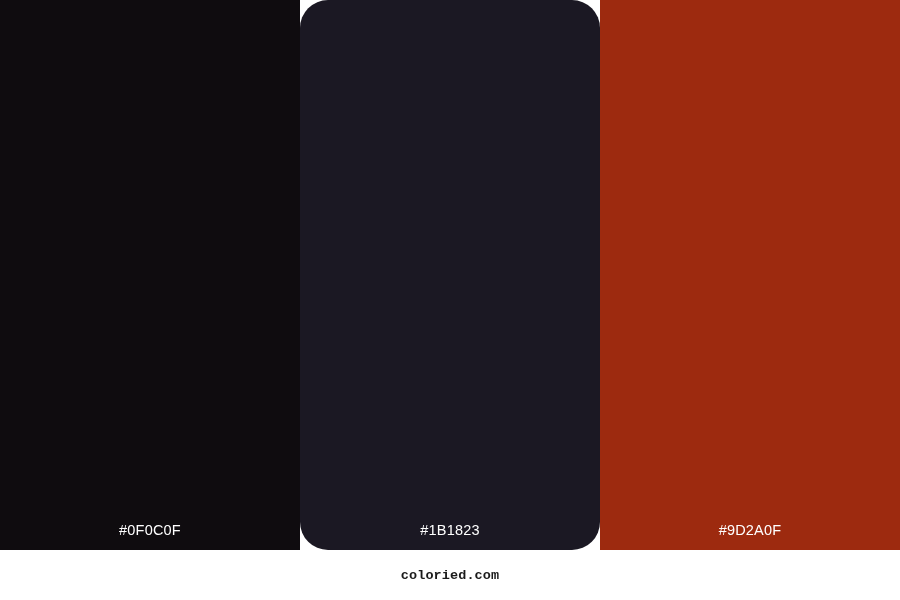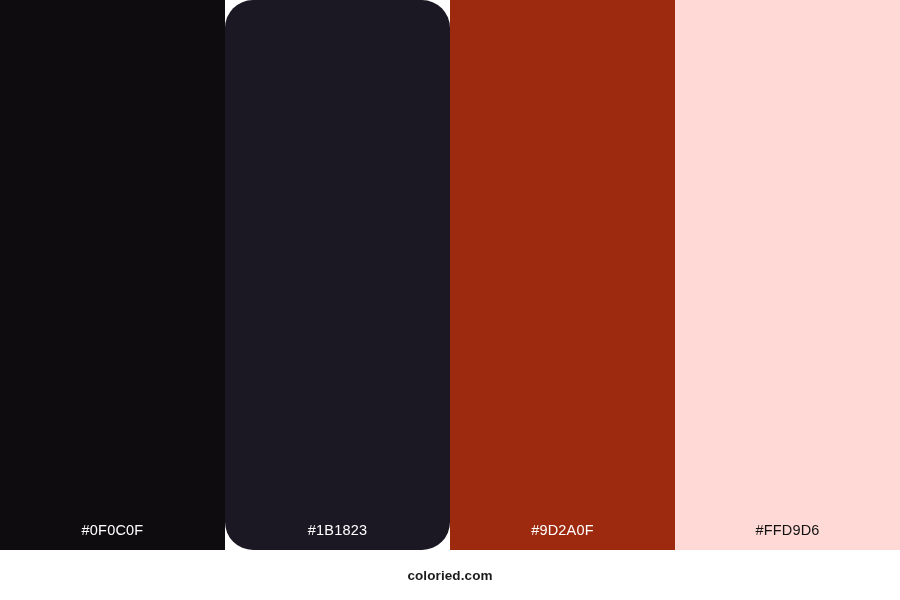--- a/index.html
+++ b/index.html
@@ -52,21 +52,21 @@
     background: #ffffff;
     display: flex;
     align-items: center;
     justify-content: center;
   }
   #site-credit {
     font-size: 13.5px;
     font-weight: 700;
     color: #1b1b1b;
     letter-spacing: 0.1px;
-    font-family: Liberation Sans, sans-serif;
+    font-family: Liberation Mono, monospace;
   }
 </style>
 </head>
 <body>
 
 <div id="palette-page">
 
   <div id="swatch-strip">
 
     <div class="swatch" style="background:#0F0C0F;">
@@ -75,23 +75,20 @@
 
     <div class="swatch" style="background:#1B1823;border-radius:28px;">
       <span class="swatch-label" style="color:#FFFFFF;">#1B1823</span>
     </div>
 
     <div class="swatch" style="background:#9D2A0F;">
       <span class="swatch-label" style="color:#FFFFFF;">#9D2A0F</span>
     </div>
 
 
-    <div class="swatch" style="background:#FFD9D6;">
-      <span class="swatch-label" style="color:#121212;">#FFD9D6</span>
-    </div>
 
   </div>
 
   <div id="footer-bar">
     <span id="site-credit">coloried.com</span>
   </div>
 
 </div>
 
 </body></html>

